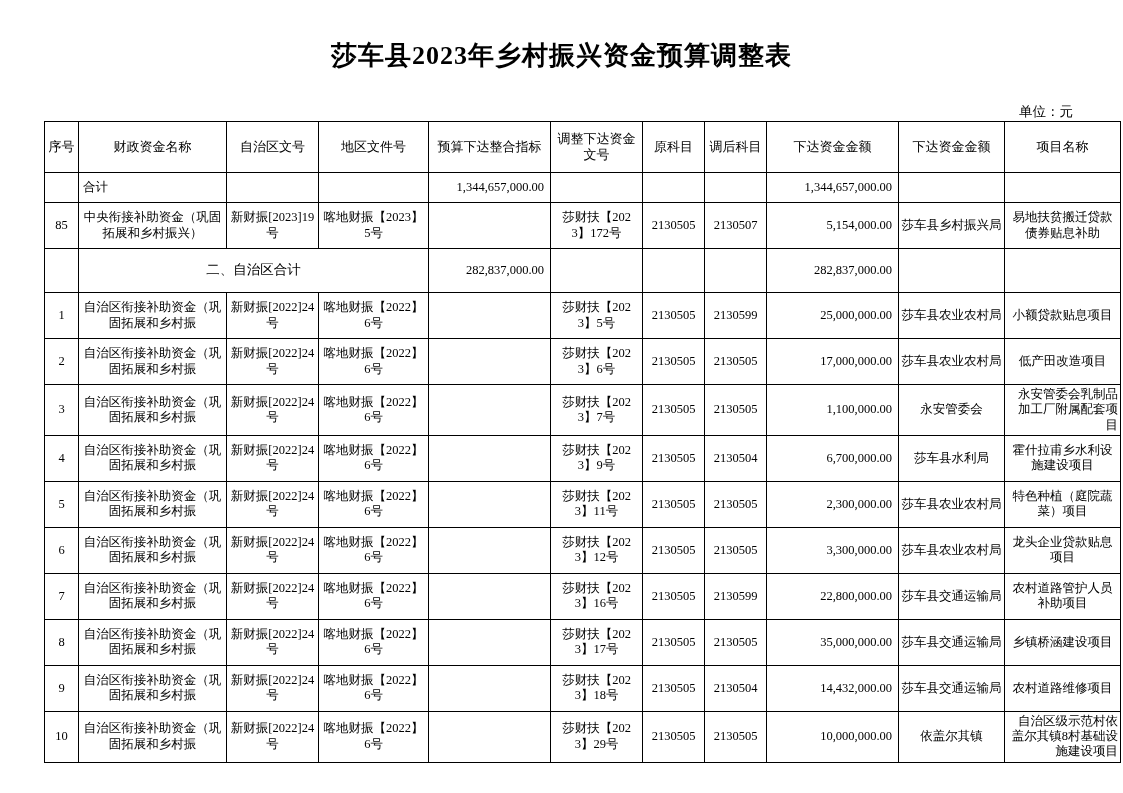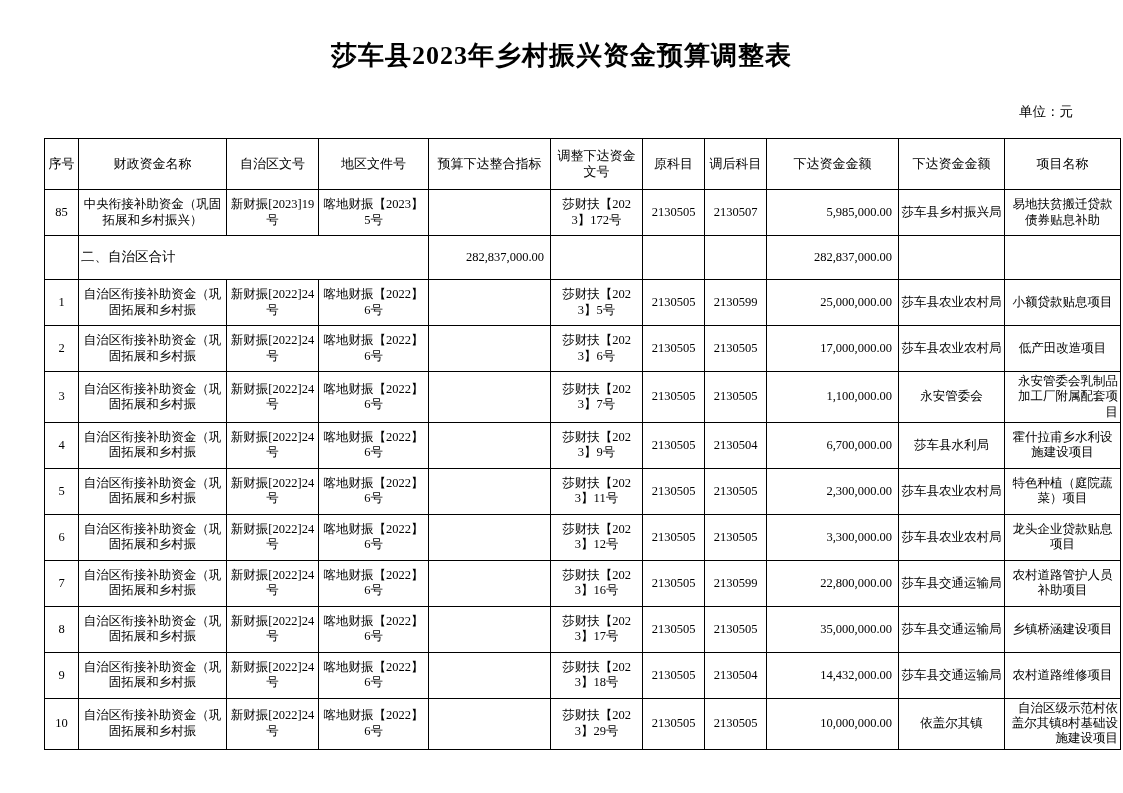--- a/index.html
+++ b/index.html
@@ -27,21 +27,21 @@
     font-weight: bold;
     letter-spacing: 1px;
     margin-top: 38px;
     margin-bottom: 0;
     font-family: "Liberation Serif", "DejaVu Serif", serif;
   }
   .unit-line {
     text-align: right;
     font-size: 13.5px;
     margin-top: 30px;
-    margin-bottom: 17px;
+    margin-bottom: 0;
     padding-right: 6px;
   }
   table.main {
     border-collapse: collapse;
     width: 1035px;
     table-layout: fixed;
     font-size: 12.5px;
   }
   table.main td, table.main th {
     border: 1px solid #000000;
@@ -54,20 +54,21 @@
     font-weight: normal;
     text-align: center;
     font-size: 13px;
     height: 46px;
   }
   .c { text-align: center; }
   .r { text-align: right; padding-right: 6px !important; }
   .l { text-align: left; padding-left: 4px !important; }
   .rowh { height: 46px; }
   .sub-title-cell {
+    text-align: center;
     font-size: 13.5px;
   }
   .clip { overflow: hidden; text-align: right; }
   .hdr-seq { line-height: 1.1; }
 </style>
 </head>
 <body>
 
 <div class="page">
 
@@ -101,31 +102,44 @@
         <th>原科目</th>
         <th>调后科目</th>
         <th>下达资金金额</th>
         <th>下达资金金额</th>
         <th>项目名称</th>
       </tr>
     </thead>
 
     <tbody>
 
+      <tr class="rowh" style="height:30px">
+        <td class="c"></td>
+        <td class="l">合计</td>
+        <td class="c"></td>
+        <td class="c"></td>
+        <td class="r">1,344,657,000.00</td>
+        <td class="c"></td>
+        <td class="c"></td>
+        <td class="c"></td>
+        <td class="r">1,344,657,000.00</td>
+        <td class="c"></td>
+        <td class="c"></td>
+      </tr>
 
       <tr class="rowh">
         <td class="c">85</td>
         <td class="c">中央衔接补助资金（巩固拓展和乡村振兴）</td>
         <td class="c">新财振[2023]19号</td>
         <td class="c">喀地财振【2023】5号</td>
         <td class="r"></td>
         <td class="c">莎财扶【2023】172号</td>
         <td class="c">2130505</td>
         <td class="c">2130507</td>
-        <td class="r">5,985,000.00</td>
+        <td class="r">5,154,000.00</td>
         <td class="c">莎车县乡村振兴局</td>
         <td class="c">易地扶贫搬迁贷款债券贴息补助</td>
       </tr>
 
 
       <tr style="height:44px">
         <td class="c"></td>
         <td class="sub-title-cell" colspan="3">二、自治区合计</td>
         <td class="r">282,837,000.00</td>
         <td class="c"></td>

